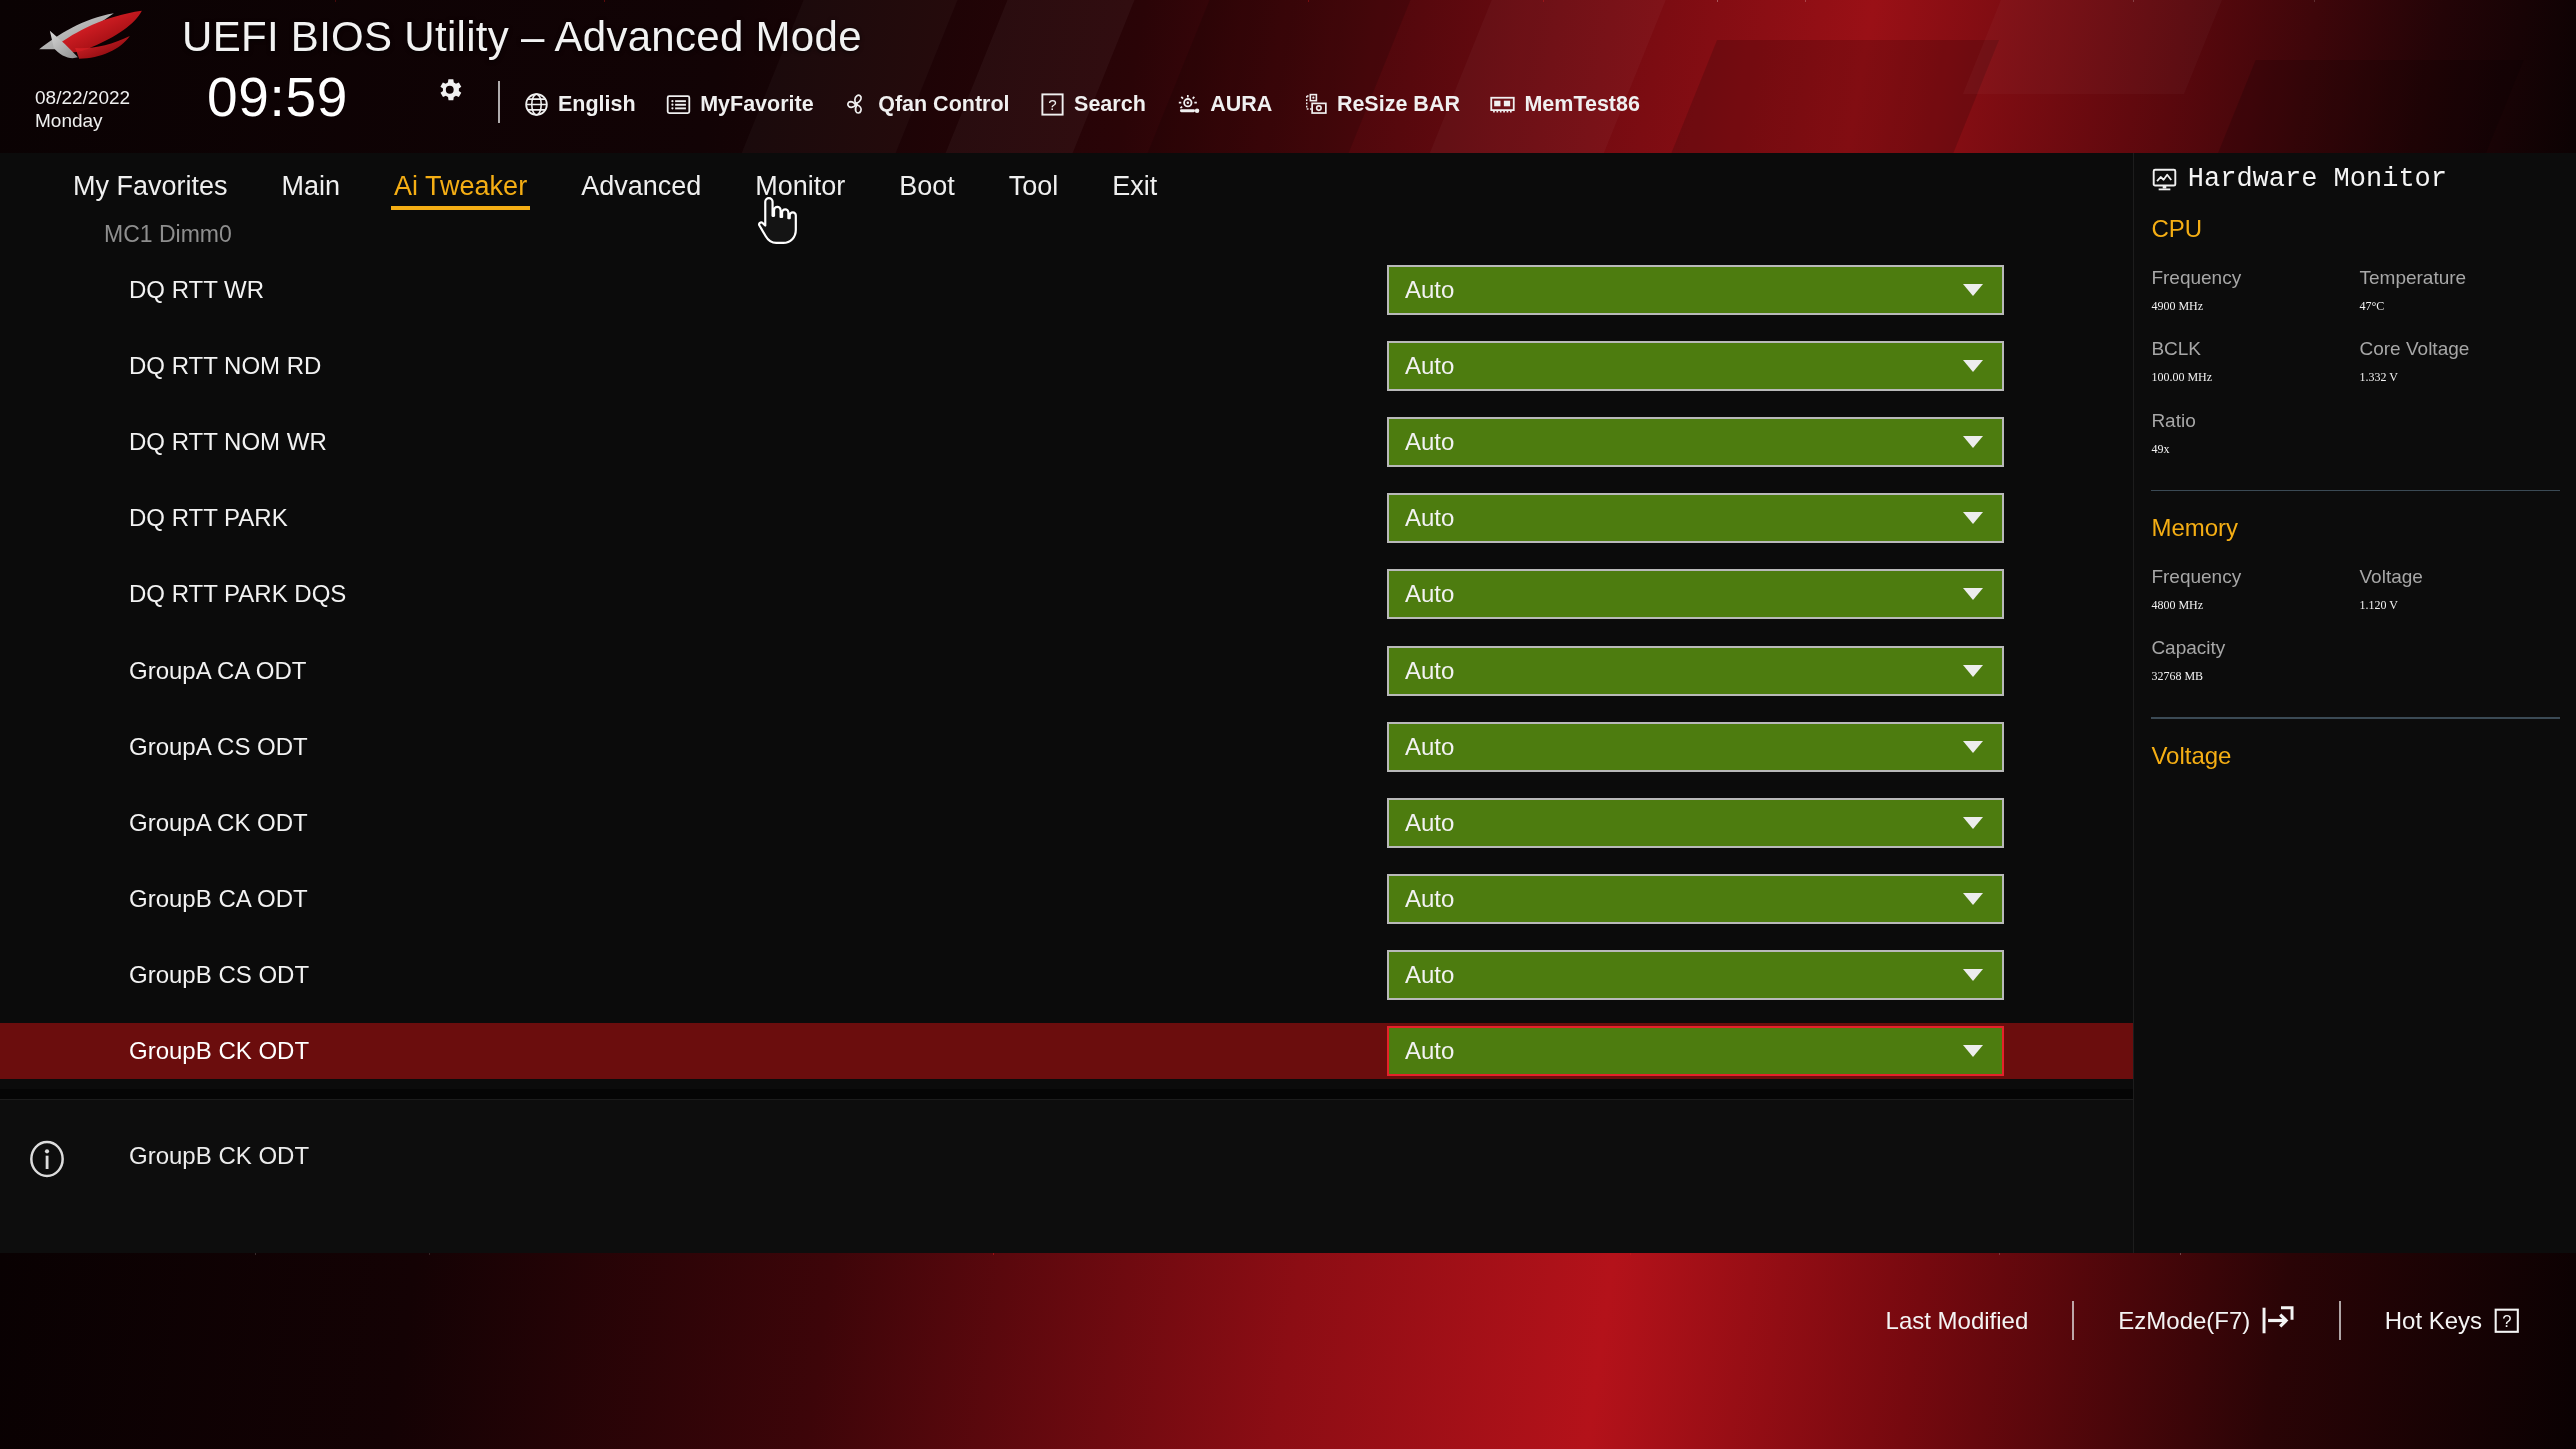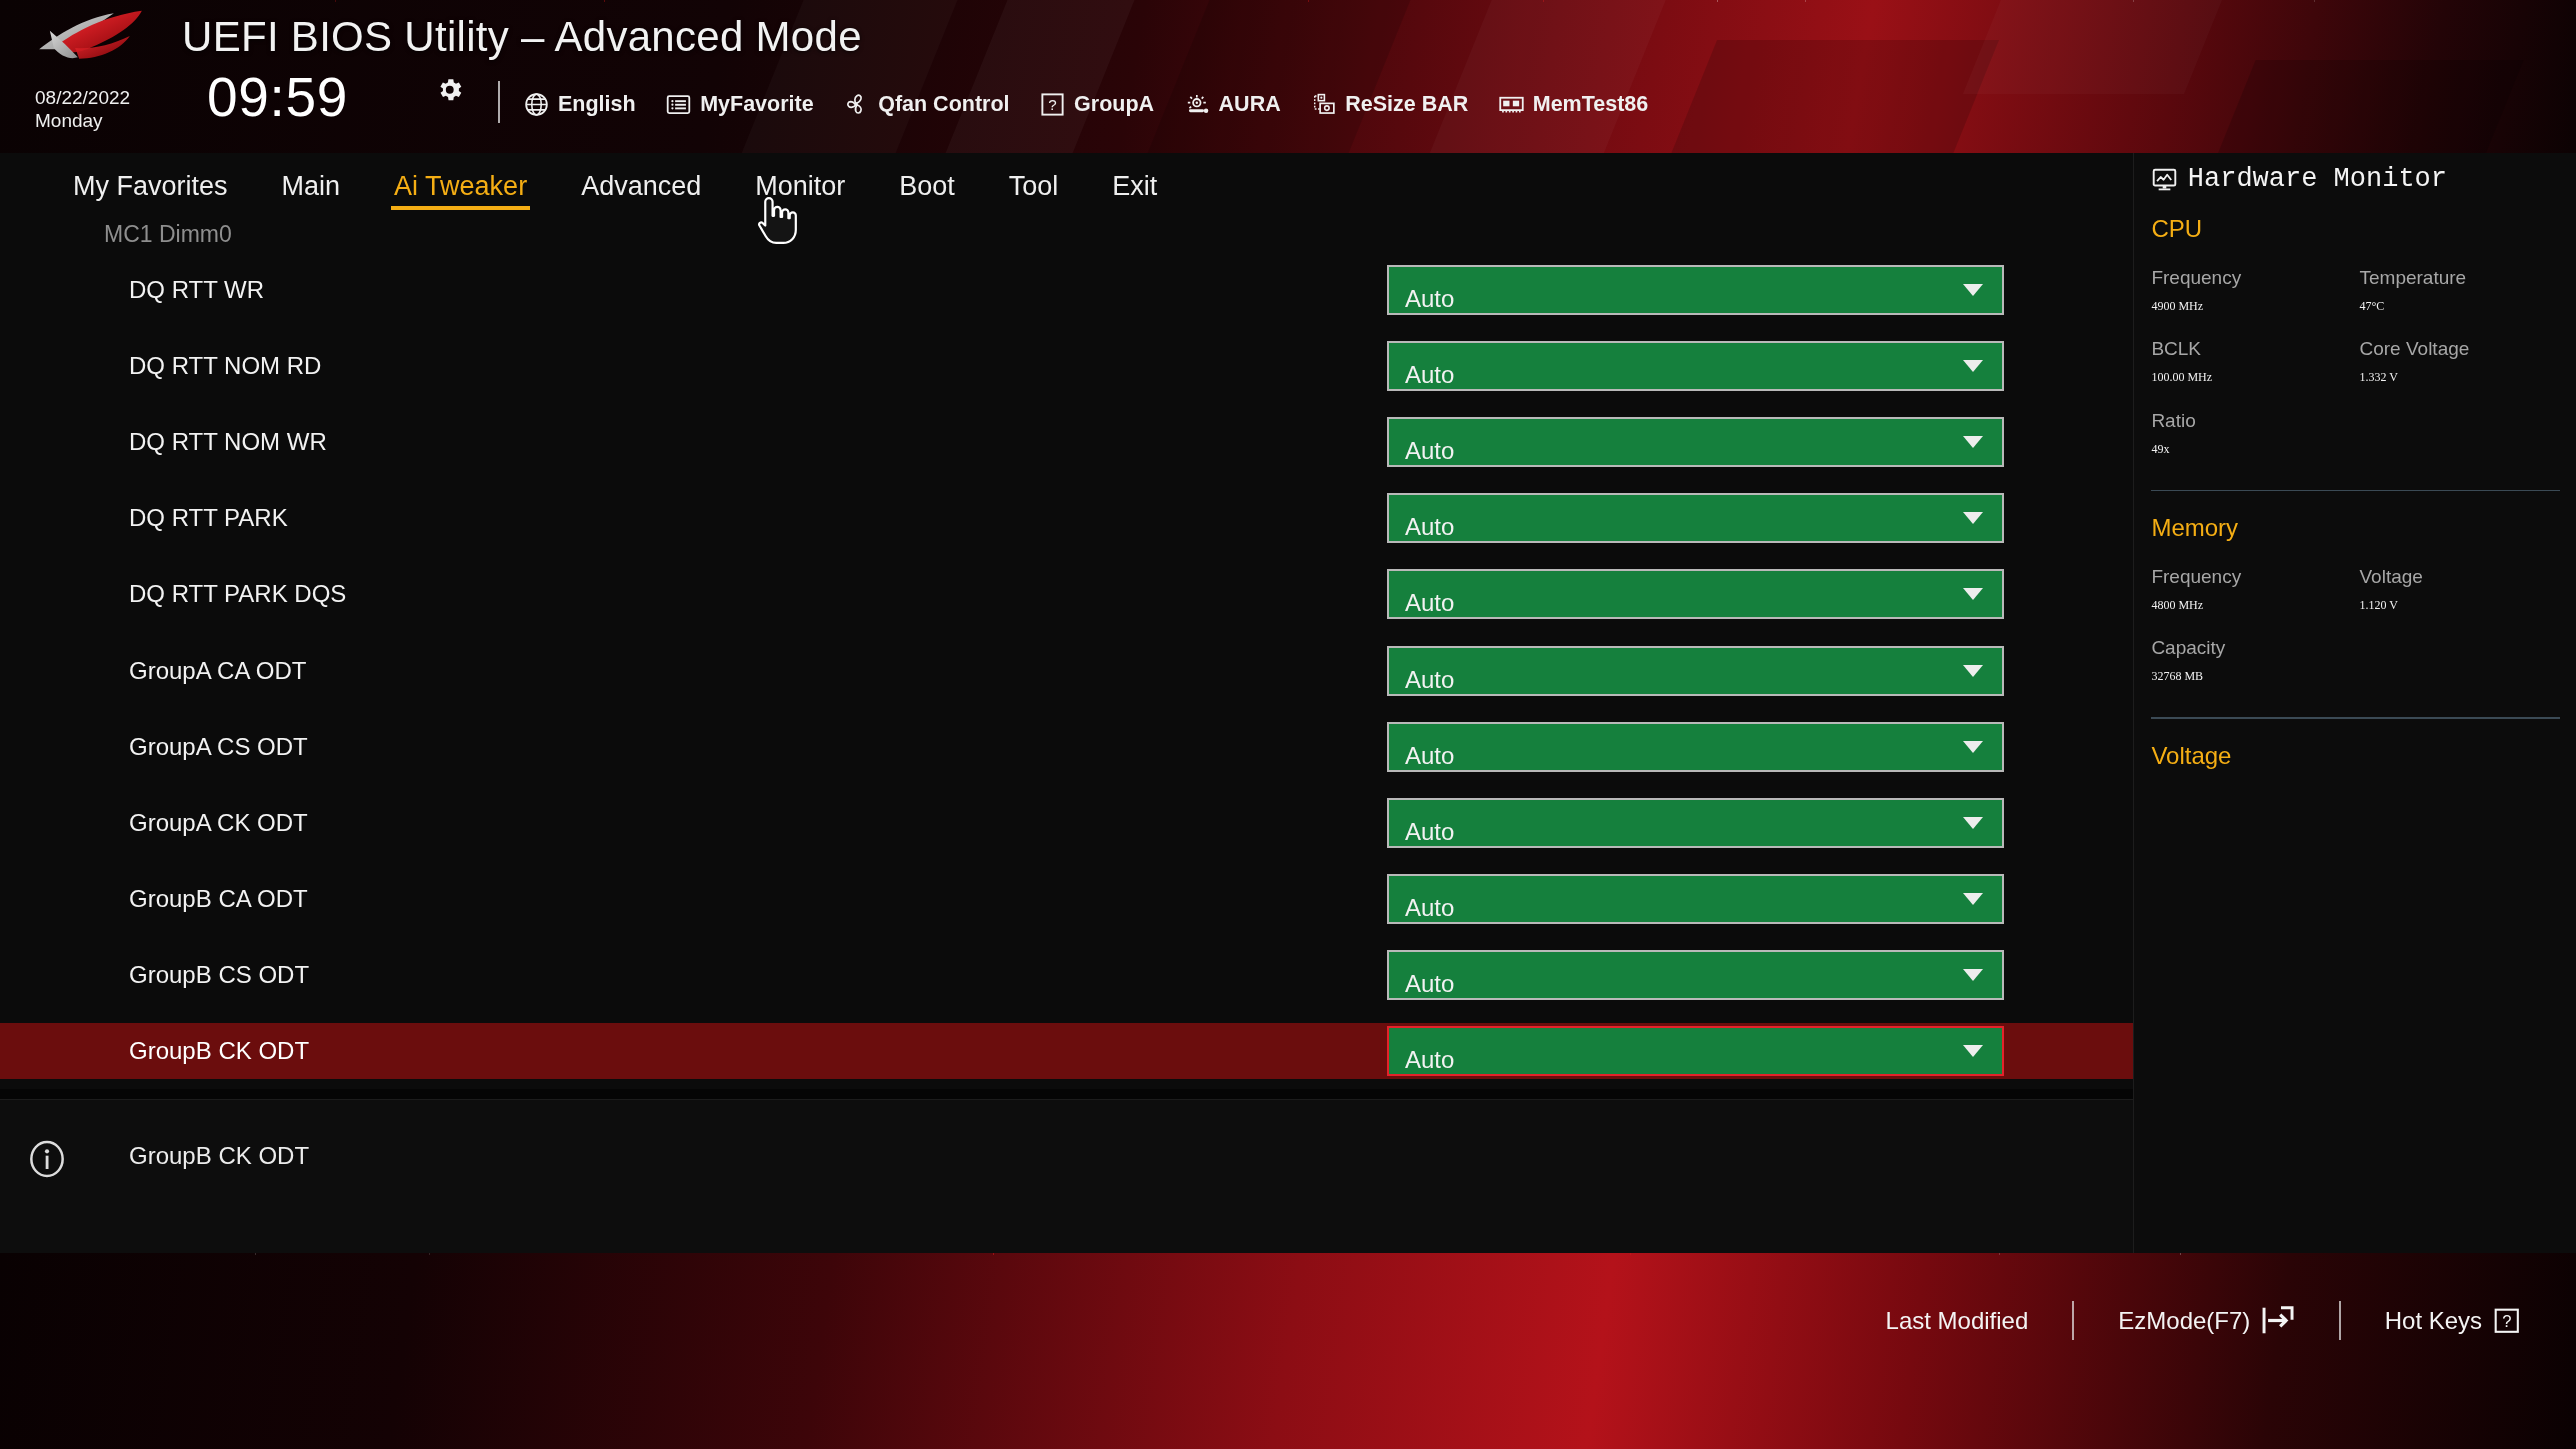--- a/index.html
+++ b/index.html
@@ -86,22 +86,22 @@
     display:flex; align-items:center;
   }
   .row .rlabel {
     position:absolute; left: 129px; font-size: 24px; color: #f2f2f2; white-space:nowrap;
   }
   .row.selected { background: #6b0d0d; }
   .row.selected .rlabel { color: #ffffff; }
 
   .dropdown {
     position:absolute; left: 1387px; width: 617px; height: 50px;
-    background: #15803d; border: 2px solid #b9b9b9;
-    display:flex; align-items:flex-end;
+    background: #4d7c0f; border: 2px solid #b9b9b9;
+    display:flex; align-items:center;
   }
   .row.selected .dropdown { border-color: #e5222a; }
   .dropdown .dval { margin-left: 16px; font-size: 24px; color: #f2f2f2; }
   .dropdown .darrow {
     position:absolute; right: 19px; top: 50%; transform: translateY(-50%);
     width: 0; height: 0; border-left: 10.7px solid transparent; border-right: 10.7px solid transparent;
     border-top: 12px solid #ededed;
   }
 
   
@@ -237,21 +237,21 @@
           <circle cx="11.9" cy="11.9" r="1.2" fill="#f0f0f0"></circle>
         </svg>
         <span class="lbl">Qfan Control</span>
       </div>
 
       <div class="tool">
         <svg class="ic" viewBox="0 0 24 24">
           <rect x="3" y="3" width="18" height="18" fill="none" stroke="#f0f0f0" stroke-width="1.7"></rect>
           <text x="12" y="17.2" font-size="13.5" font-family="Liberation Sans, sans-serif" fill="#f0f0f0" text-anchor="middle">?</text>
         </svg>
-        <span class="lbl">GroupA</span>
+        <span class="lbl">Search</span>
       </div>
 
       <div class="tool">
         <svg class="ic" viewBox="0 0 24 24">
           <circle cx="11.4" cy="10.4" r="3.3" fill="none" stroke="#f0f0f0" stroke-width="1.6"></circle>
           <circle cx="11.4" cy="10.4" r="1.1" fill="#f0f0f0"></circle>
           <path d="M11.4 3.6v2.2M5.6 5.2 7.1 6.8M17.2 5.2 15.7 6.8M3.4 10.4h2.2M17.2 10.4h2.2M4.8 15.2 6.4 13.8" stroke="#f0f0f0" stroke-width="1.5"></path>
           <rect x="4.4" y="16.2" width="13.4" height="2.6" rx="1.3" fill="#f0f0f0"></rect>
           <circle cx="19.6" cy="17.5" r="2" fill="#f0f0f0"></circle>
         </svg>

